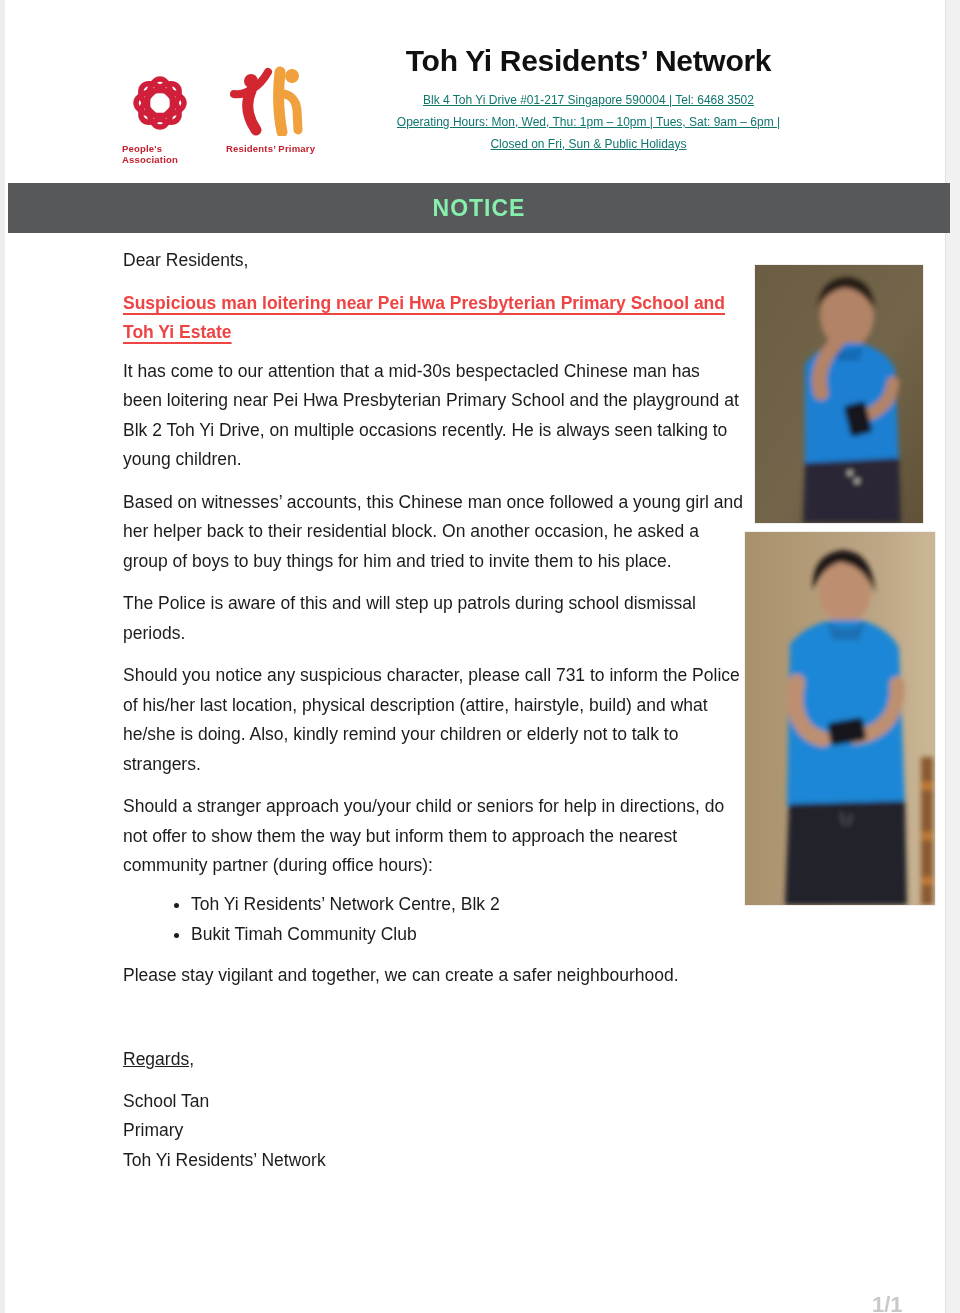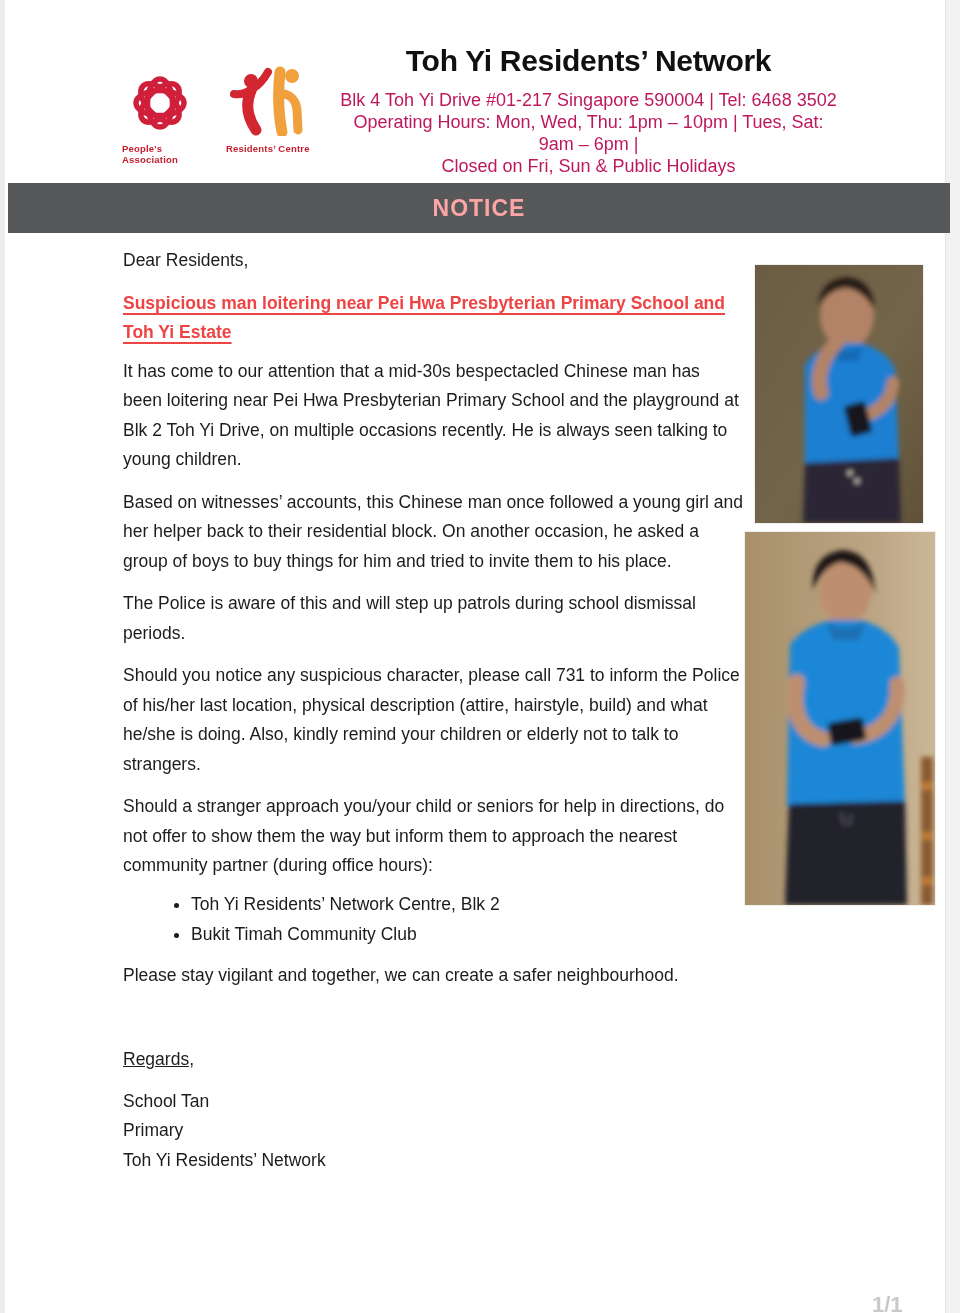--- a/index.html
+++ b/index.html
@@ -11,27 +11,27 @@
   .edge-left{position:absolute;left:0;top:0;width:5px;height:100%;background:#ededed;}
   .edge-right{position:absolute;right:0;top:0;width:14px;height:100%;background:#f1f1f1;border-left:1px solid #e3e3e3;}
 
   
   .logo-block{position:absolute;}
   .logo-pa{left:122px;top:70px;width:96px;}
   .logo-rn{left:226px;top:64px;width:104px;}
   .logo-caption{font-size:9.5px;font-weight:bold;color:#c2202e;margin-top:3px;letter-spacing:.2px;}
   .header-text{position:absolute;left:336px;top:44px;width:505px;text-align:center;}
   .org-title{margin:0;font-size:30px;font-weight:bold;color:#101010;letter-spacing:-.3px;}
-  .header-sub{font-size:18px;color:#be185d;line-height:22px;}
+  .header-sub{font-size:12px;color:#0f766e;line-height:22px;text-decoration:underline;}
   .header-sub.first{margin-top:11px;}
 
   
   .banner{
     position:absolute;left:8px;top:183px;width:942px;height:50px;
-    background:#57585a;color:#fca5a5;font-size:23px;font-weight:bold;
+    background:#57585a;color:#86efac;font-size:23px;font-weight:bold;
     letter-spacing:1px;text-align:center;line-height:50px;
   }
 
   
   .body-text{position:absolute;left:123px;top:240px;width:620px;
     font-size:17.5px;line-height:29.5px;color:#1c1c1c;}
   .body-text p{margin:13px 0 0;}
   p.salutation{margin-top:6px;}
   .subject{
     margin:13px 0 0;font-size:17.5px;line-height:29.5px;font-weight:bold;color:#ef4444;
@@ -83,21 +83,21 @@
         <circle cx="25" cy="17" r="7" fill="#d22630"></circle>
         <path d="M25 27 C19 40 22 54 30 66" stroke="#d22630" stroke-width="11" fill="none" stroke-linecap="round"></path>
         <path d="M8 30 C14 31 20 29 25 26" stroke="#d22630" stroke-width="8" fill="none" stroke-linecap="round"></path>
         <path d="M25 26 C32 22 38 15 42 8" stroke="#d22630" stroke-width="8" fill="none" stroke-linecap="round"></path>
 
         <circle cx="66" cy="12" r="7" fill="#f0a03c"></circle>
         <path d="M54 8 C52 26 52 48 56 68" stroke="#f0a03c" stroke-width="11" fill="none" stroke-linecap="round"></path>
         <path d="M56 30 C64 30 70 36 71 46 L72 66" stroke="#f0a03c" stroke-width="9" fill="none" stroke-linecap="round"></path>
       </svg>
     </span>
-    <div class="logo-caption">Residents’ Centre</div>
+    <div class="logo-caption">Residents’ Primary</div>
   </div>
 
   <div class="header-text">
     <h1 class="org-title">Toh Yi Residents’ Network</h1>
     <div class="header-sub first">Blk 4 Toh Yi Drive #01-217 Singapore 590004 | Tel: 6468 3502</div>
     <div class="header-sub">Operating Hours: Mon, Wed, Thu: 1pm – 10pm | Tues, Sat: 9am – 6pm |</div>
     <div class="header-sub">Closed on Fri, Sun &amp; Public Holidays</div>
   </div>
 
   <div class="banner">NOTICE</div>

